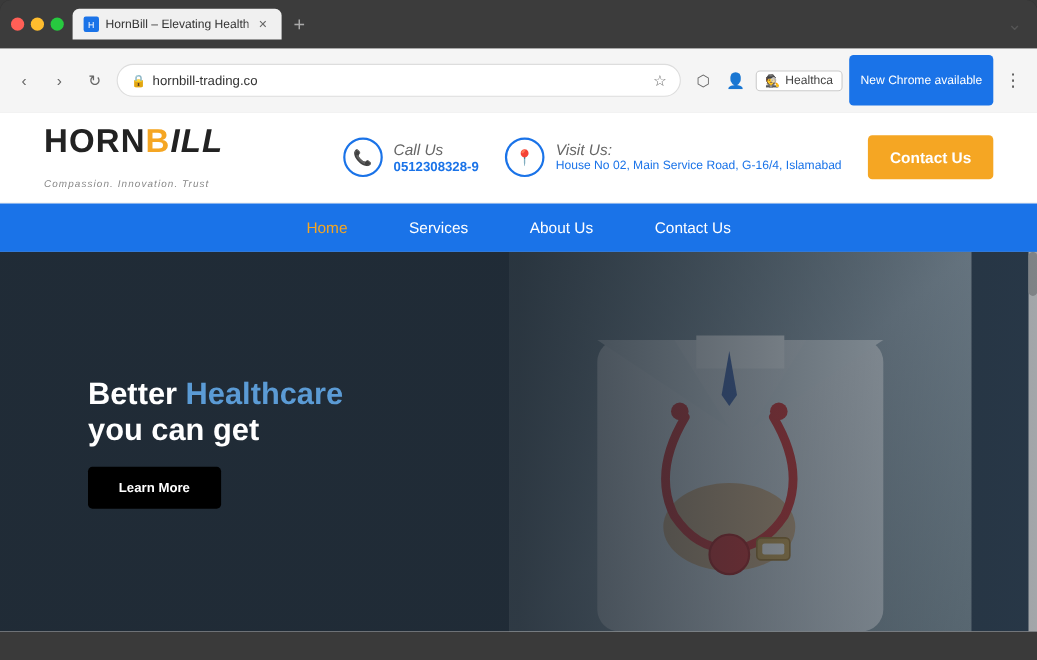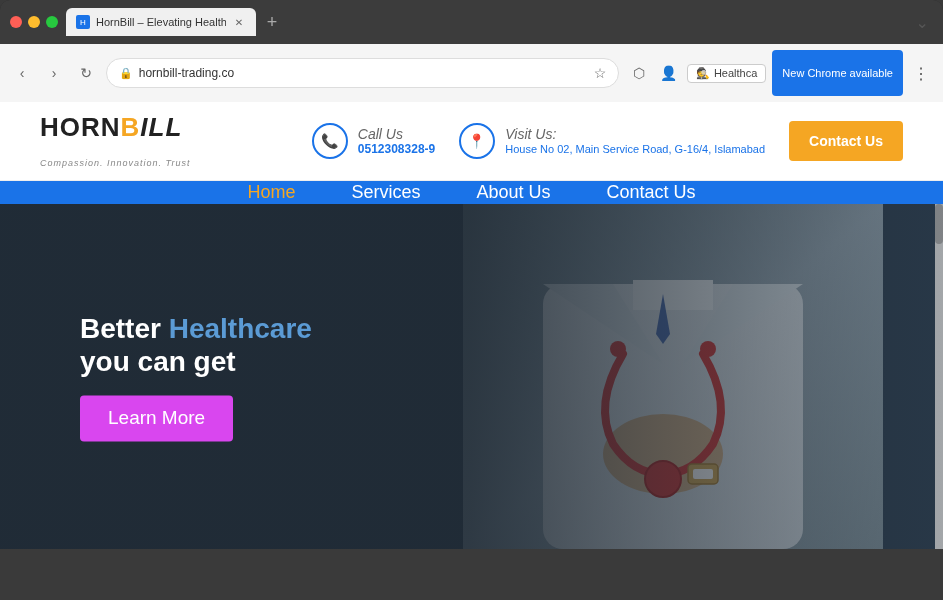--- a/index.html
+++ b/index.html
@@ -206,21 +206,21 @@
       justify-content: space-between;
       border-bottom: 1px solid #eee;
     }
 
     .logo-area {
       display: flex;
       flex-direction: column;
     }
 
     .logo-text {
-      font-size: 26px;
+      font-size: 30px;
       font-weight: 900;
       letter-spacing: 1px;
       line-height: 1;
     }
 
     .logo-horn {
       color: #222;
     }
 
     .logo-bill {
@@ -307,23 +307,23 @@
       justify-content: center;
       padding: 0;
     }
 
     .nav-items {
       display: flex;
       gap: 0;
     }
 
     .nav-item {
-      padding: 1px 28px;
+      padding: 14px 28px;
       color: white;
-      font-size: 18px;
+      font-size: 14px;
       cursor: pointer;
       text-decoration: none;
     }
 
     .nav-item.active {
       color: #f5a623;
     }
 
     
     .hero-section {
@@ -378,26 +378,26 @@
 
     .hero-description {
       font-size: 12px;
       color: #ccc;
       line-height: 1.6;
       margin-bottom: 24px;
       max-width: 360px;
     }
 
     .learn-more-btn {
-      background: #d946ef;
+      background: #000000;
       color: white;
       border: none;
       padding: 12px 28px;
-      font-size: 19px;
-      font-weight: normal;
+      font-size: 12px;
+      font-weight: bold;
       border-radius: 4px;
       cursor: pointer;
     }
 
     .scrollbar {
       position: absolute;
       right: 0;
       top: 0;
       width: 8px;
       height: 100%;

